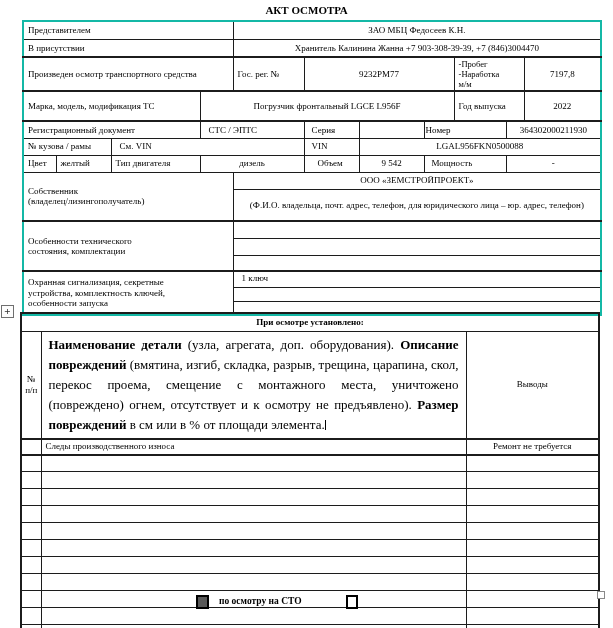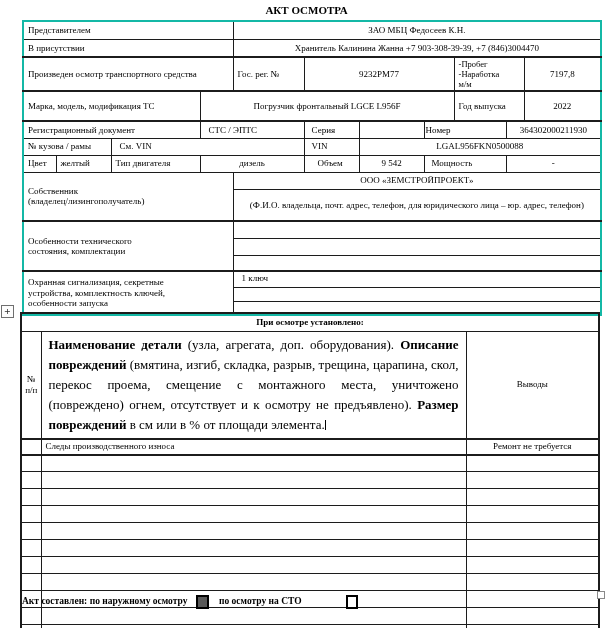--- a/index.html
+++ b/index.html
@@ -244,18 +244,17 @@
         <tr class="empty-row">
           <td></td>
           <td></td>
           <td></td>
         </tr>
       </tbody>
   </table>
 
   <div class="resize-handle"></div>
 
-  <div class="foot-act">Акт составлен: по наружному осмотру</div>
   <div class="cbox cbox-1 checked"></div>
   <div class="foot-sto">по осмотру на СТО</div>
   <div class="cbox cbox-2"></div>
 
 </div>
 
 </body></html>

